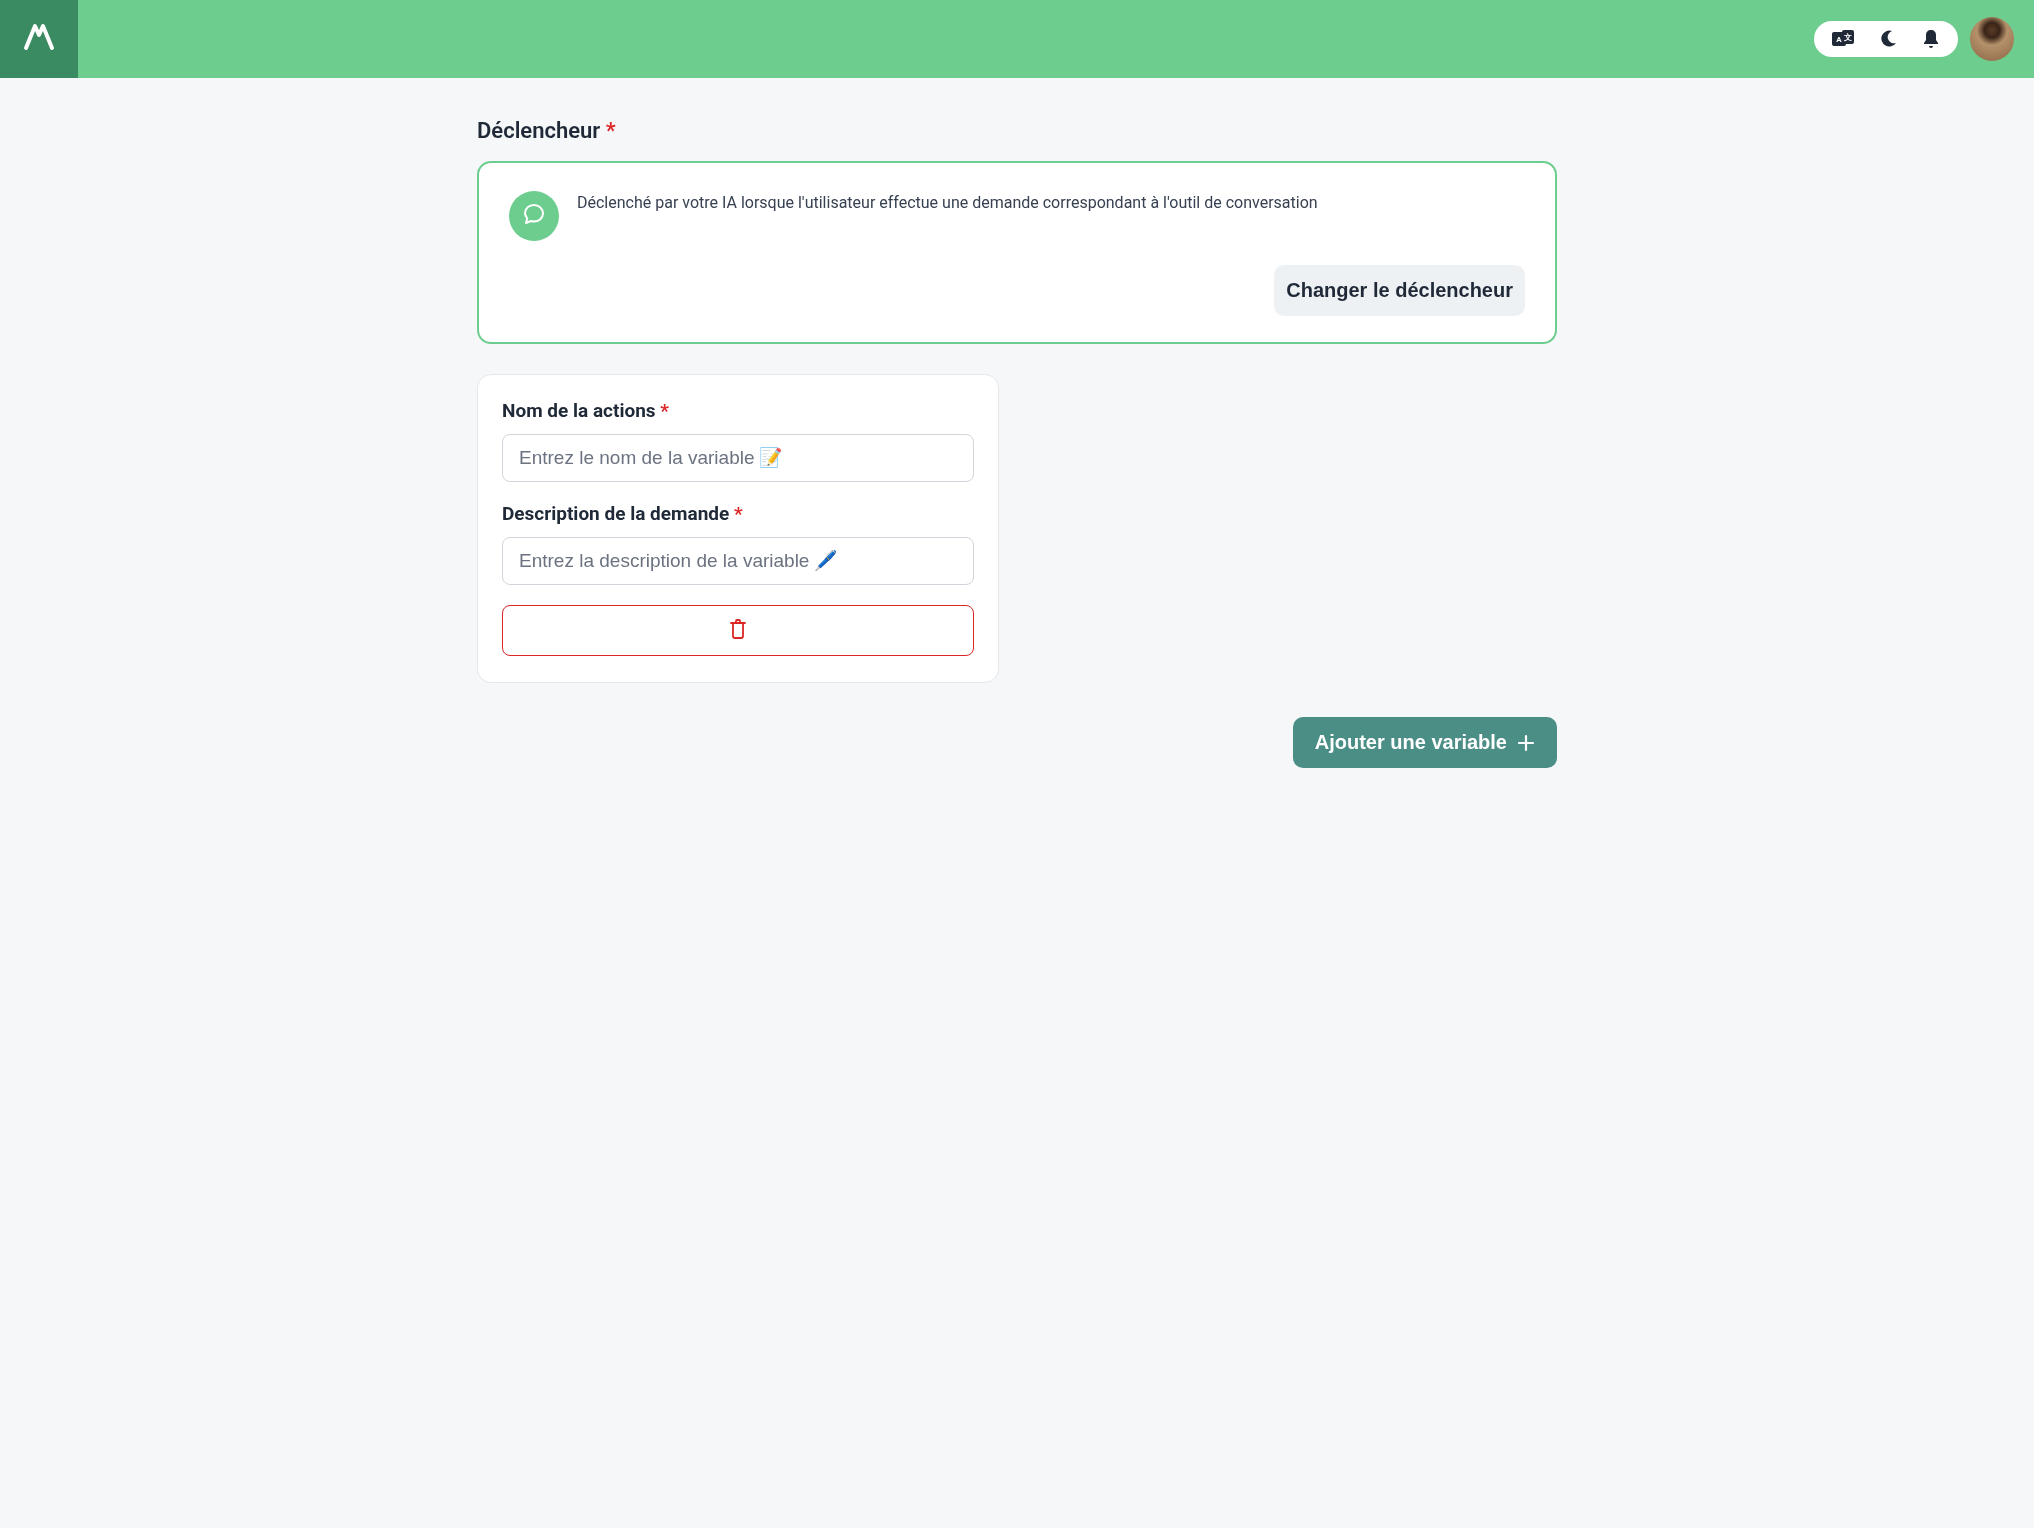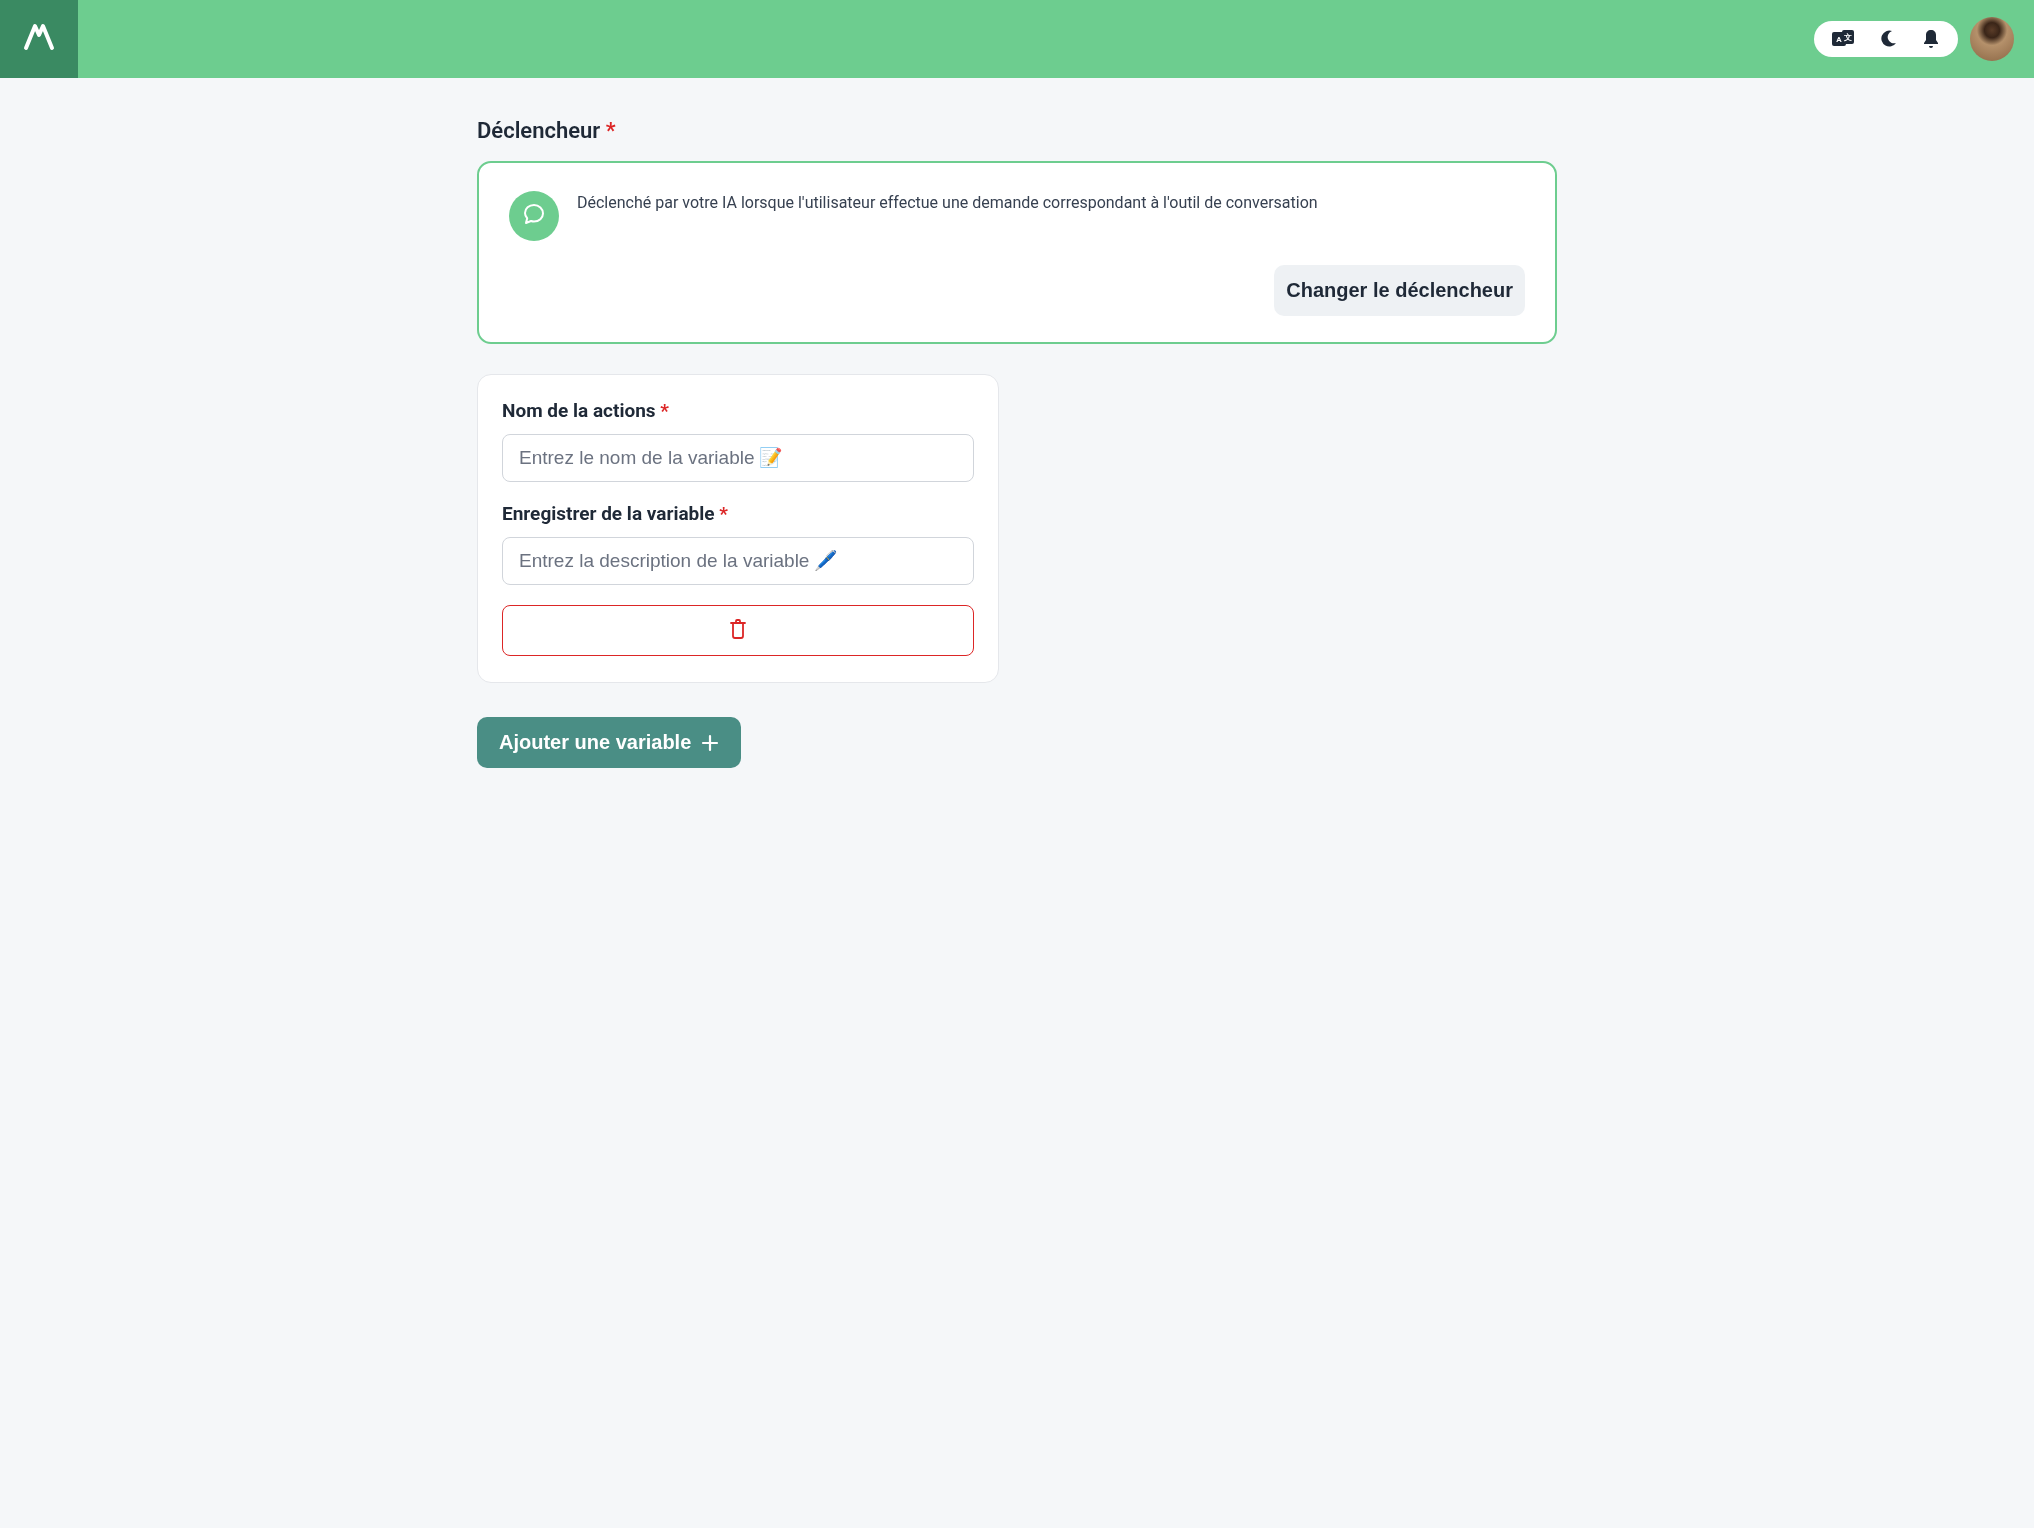--- a/index.html
+++ b/index.html
@@ -155,21 +155,21 @@
       border-radius: 8px;
       padding: 12px 0;
       display: flex;
       align-items: center;
       justify-content: center;
       cursor: pointer;
       margin-top: 4px;
     }
     .page-actions {
       display: flex;
-      flex-direction: row;
+      flex-direction: column;
       align-items: flex-end;
       gap: 40px;
       margin-top: 34px;
     }
     .btn-primary {
       background: #4a8e85;
       color: #fff;
       border: none;
       border-radius: 10px;
       padding: 14px 22px;
@@ -248,21 +248,21 @@
   <div class="variable-card">
     <div class="field-group">
       <label class="field-label">
         <span>Nom de la actions</span>
         <span class="required"> *</span>
       </label>
       <input type="text" class="text-input" placeholder="Entrez le nom de la variable 📝" style="">
     </div>
     <div class="field-group">
       <label class="field-label">
-        <span>Enregistrer de la variable</span>
+        <span>Description de la demande</span>
         <span class="required"> *</span>
       </label>
       <input type="text" class="text-input" placeholder="Entrez la description de la variable 🖊️" style="">
     </div>
     <button class="delete-btn">
       <span>
         <svg width="20" height="22" viewBox="0 0 20 22" fill="none">
           <path d="M 3 5 L 17 5 M 8 5 L 8 3 C 8 2 8.5 2 9 2 L 11 2 C 11.5 2 12 2 12 3 L 12 5 M 5 5 L 5 18 C 5 19 5.5 20 7 20 L 13 20 C 14.5 20 15 19 15 18 L 15 5" stroke="#dc2626" stroke-width="1.8" stroke-linecap="round" stroke-linejoin="round"></path>
         </svg>
       </span>

